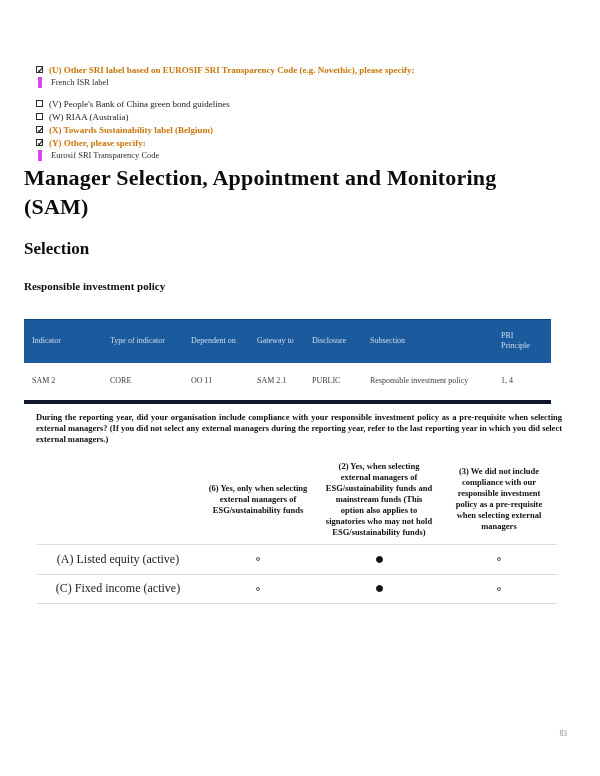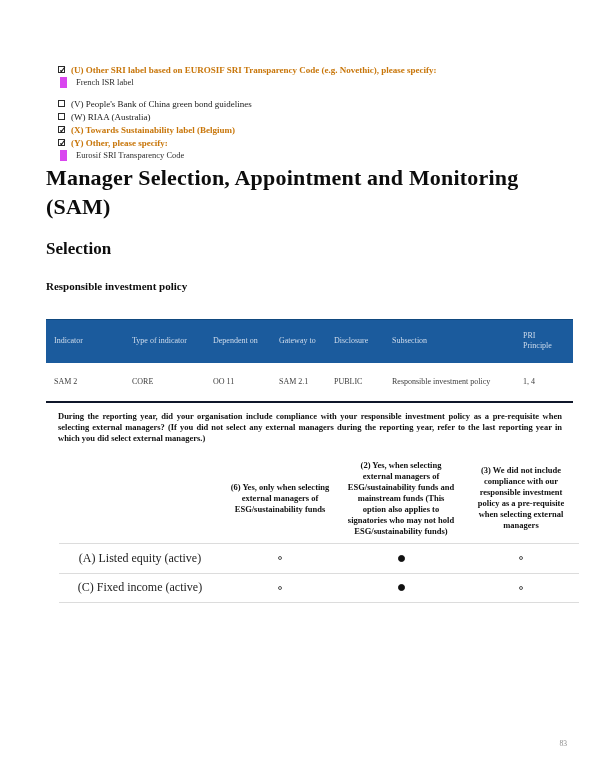--- a/index.html
+++ b/index.html
@@ -5,60 +5,60 @@
   * { margin:0; padding:0; box-sizing:border-box; }
   html,body { background:#ffffff; }
   .page {
     position:relative;
     width:600px; height:776px;
     background:#ffffff;
     font-family:"Liberation Serif", "DejaVu Serif", serif;
     color:#1a1a1a;
     overflow:hidden;
   }
-  .content { padding:64px 35px 0 46px; }
+  .content { padding:64px 35px 0 24px; }
 
   
   .cb-list { margin-left:12px; }
   .cb-group { margin-bottom:1px; }
   .cb-group.gap-after { margin-bottom:10px; }
   .cb-item { display:flex; align-items:flex-start; gap:6px; font-size:9px; line-height:12px; }
   .cb-box {
     flex:none; width:7px; height:7px; margin-top:2px;
     border:1px solid #2b2b2b; position:relative; background:#fff;
   }
   .cb-box.checked::after {
     content:"\2713";
     position:absolute; left:0px; top:-3px;
     font-size:9px; color:#1a1a1a; font-weight:bold;
   }
   .cb-item.highlight .cb-label { color:#c8760a; font-weight:bold; }
   .cb-answer {
     margin:1px 0 2px 2px; padding-left:9px;
-    border-left:7px solid #d946ef;
+    border-left:4px solid #d946ef;
     font-size:8.5px; line-height:11px; color:#2e2e2e;
   }
 
   
   .h1 { font-size:22px; line-height:29px; font-weight:bold; letter-spacing:0.2px; color:#0d0d0d; }
   .h2 { margin-top:17px; font-size:17px; line-height:22px; font-weight:bold; color:#0d0d0d; }
   .h3 { margin-top:19px; font-size:11px; line-height:14px; font-weight:bold; color:#0d0d0d; }
 
   
   table.ind { margin-top:26px; border-collapse:collapse; table-layout:fixed; width:527px; }
   table.ind th {
     background:#1b5b9d; color:#cfdcec; font-weight:normal;
     font-size:8px; line-height:10px; text-align:left;
     padding:6px 8px; height:43px; vertical-align:middle;
     border-top:1px solid #11497f;
   }
   table.ind td {
     font-size:8px; line-height:10px; color:#3c3c3c;
     padding:8px 8px; height:39px; vertical-align:middle;
-    background:#ffffff; border-bottom:2px solid #0f172a;
+    background:#ffffff; border-bottom:4px solid #0f172a;
   }
 
   
   .question {
     margin:8px 3px 0 12px;
     font-size:8.5px; line-height:11px; font-weight:bold;
     text-align:justify; color:#111;
   }
 
   
@@ -76,21 +76,21 @@
   .matrix-row { min-height:30px; border-top:1px solid #dcdcdc; }
   .matrix-row:last-child { border-bottom:1px solid #dcdcdc; }
   .matrix-row-label { font-size:12px; text-align:center; color:#222; padding:0 4px; }
   .radio-cell { display:flex; justify-content:center; align-items:center; }
   .radio { display:inline-block; border-radius:50%; }
   .radio.off { width:4px; height:4px; border:1px solid #555; background:#fff; }
   .radio.on  { width:7px; height:7px; background:#111; border:1px solid #111; }
 
   
   .page-number {
-    position:absolute; right:33px; bottom:28px;
+    position:absolute; right:33px; bottom:38px;
     font-size:7.5px; color:#8a8a8a;
   }
 </style>
 </head>
 <body>
 
 <div class="page">
   <div class="content">
 
     <div class="cb-list">

